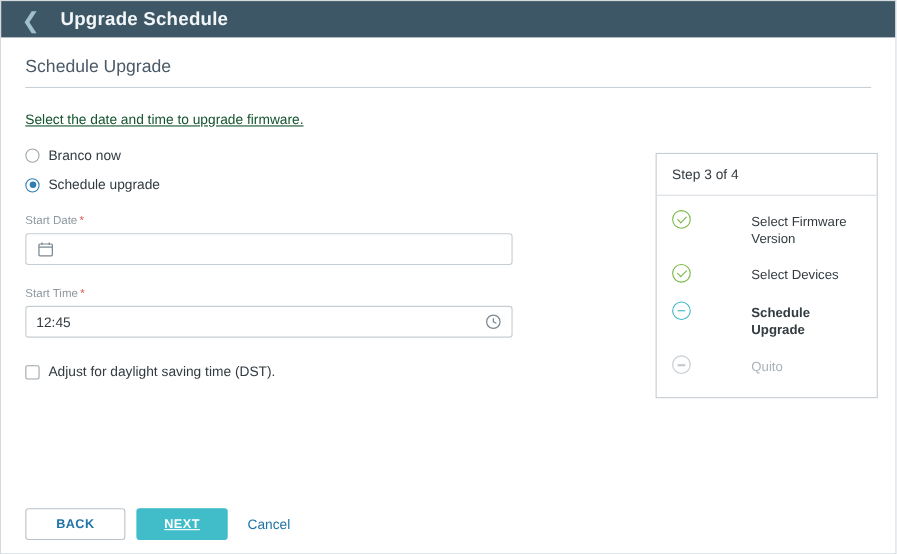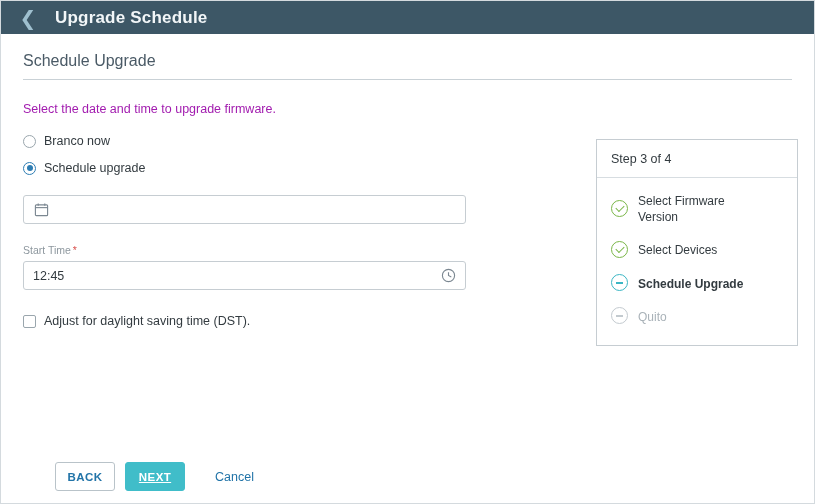--- a/index.html
+++ b/index.html
@@ -53,22 +53,23 @@
     font-weight: 400;
     padding-bottom: 9px;
     border-bottom: 1px solid #c9d1d6;
     margin-bottom: 22px;
   }
 
   .form-col { width: 443px; }
 
   .intro-text {
     font-size: 12.5px;
-    color: #a21caf;
+    color: #14532d;
     margin-bottom: 18px;
+    text-decoration: underline;
   }
 
   
   .radio-row {
     display: flex;
     align-items: center;
     margin-bottom: 13px;
     cursor: pointer;
   }
   .radio-circle {
@@ -159,33 +160,32 @@
     font-size: 11.5px;
     font-weight: 700;
     letter-spacing: 0.4px;
     display: flex;
     align-items: center;
     justify-content: center;
     cursor: pointer;
     font-family: "Liberation Sans", sans-serif;
   }
   .btn-back {
-    width: 60px;
+    width: 91px;
     background: #ffffff;
     border: 1px solid #b9c3c9;
     color: #2274a8;
     margin-right: 10px;
-    margin-left: 32px;
   }
   .btn-next {
-    width: 60px;
+    width: 83px;
     background: #40bdc9;
     border: 1px solid #40bdc9;
     color: #ffffff;
-    margin-right: 30px;
+    margin-right: 18px;
     text-decoration: underline;
   }
   .link-cancel {
     font-size: 12.5px;
     color: #2274a8;
     cursor: pointer;
     text-decoration: none;
     text-align: right;
   }
 
@@ -200,22 +200,23 @@
   }
   .step-panel-header {
     padding: 12px 14px 11px 14px;
     font-size: 12.5px;
     color: #333b40;
     border-bottom: 1px solid #d7dde1;
   }
   .step-list { padding: 14px 14px 18px 14px; }
   .step-item {
     display: flex;
-    align-items: center;
+    align-items: flex-start;
     margin-bottom: 16px;
+    gap: 45px;
   }
   .step-item:last-child { margin-bottom: 2px; }
   .step-icon {
     width: 17px; height: 17px;
     border-radius: 50%;
     border: 1px solid;
     flex: 0 0 auto;
     margin-right: 10px;
     position: relative;
     margin-top: -1px;
@@ -278,20 +279,23 @@
         <span class="radio-circle"></span>
         <span class="radio-label">Branco now</span>
       </div>
 
       <div class="radio-row">
         <span class="radio-circle selected"></span>
         <span class="radio-label">Schedule upgrade</span>
       </div>
 
       <div class="field">
+        <div class="field-label">
+          <span>Start Date</span><span class="required-mark">*</span>
+        </div>
         <div class="input-box">
           <span class="input-icon">
             <svg width="15" height="15" viewBox="0 0 16 16" fill="none" stroke="#7b8791" stroke-width="1.2">
               <rect x="1.5" y="3" width="13" height="11.5" rx="1"></rect>
               <line x1="1.5" y1="6" x2="14.5" y2="6"></line>
               <line x1="4.5" y1="1.5" x2="4.5" y2="4"></line>
               <line x1="11.5" y1="1.5" x2="11.5" y2="4"></line>
             </svg>
           </span>
         </div>

